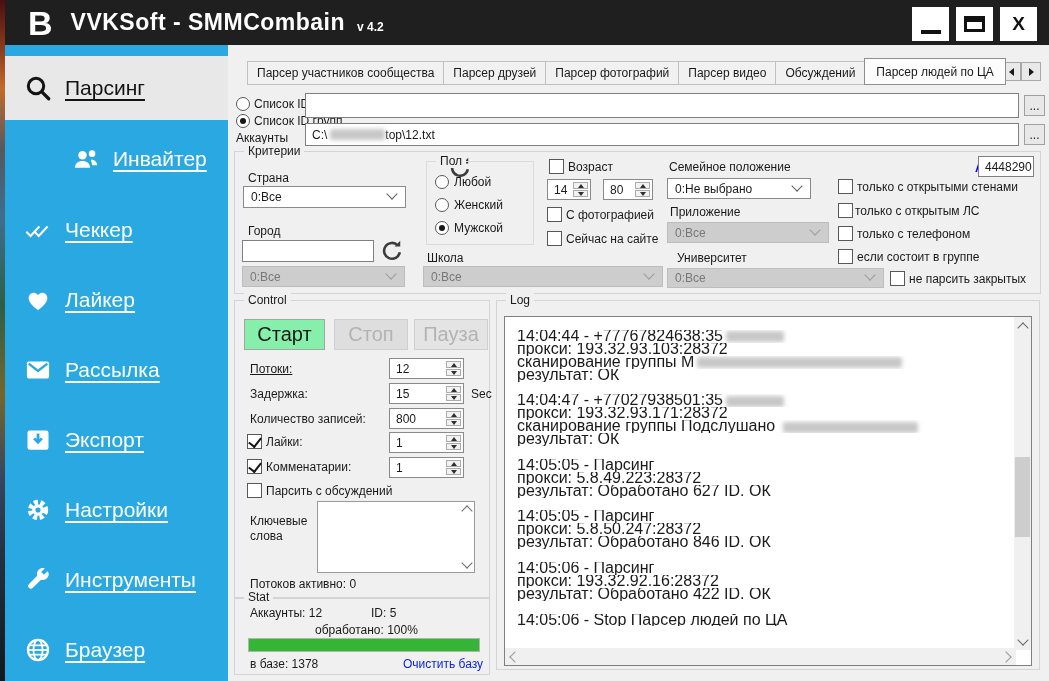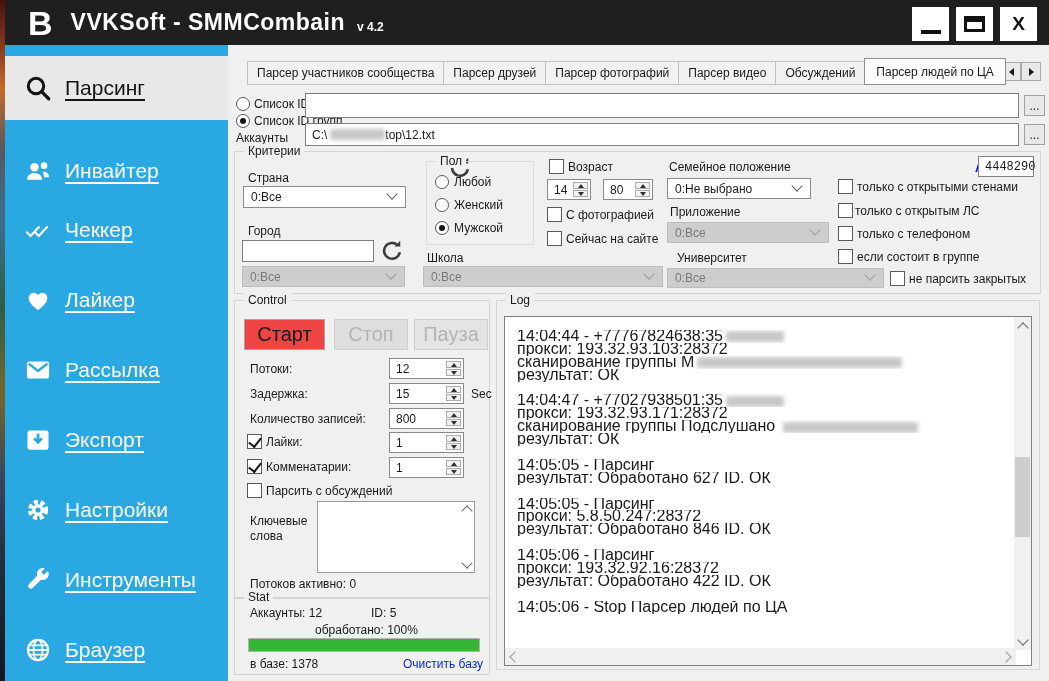--- a/index.html
+++ b/index.html
@@ -58,21 +58,21 @@
     border-right:1.6px solid #5f5f5f; border-bottom:1.6px solid #5f5f5f; transform:rotate(45deg); }
   .combo.disabled { background:#cdcdcd; color:#787878; border-color:#bdbdbd; cursor:default; }
   .combo.disabled .chev { border-color:#9d9d9d; }
   .group { position:absolute; border:1px solid #d4d4d4; }
   .group-label { position:absolute; top:-8px; left:9px; background:#f0f0f0; padding:0 4px; font-size:12px; white-space:nowrap; }
   .spin { position:absolute; background:#fff; border:1px solid #8a8a8a; font-size:12px; display:flex; align-items:center; padding-left:6px; }
   .ud { position:absolute; right:1px; top:1px; bottom:1px; width:17px; display:flex; flex-direction:column; gap:1px; padding:1px; background:#fff; cursor:pointer; }
   .udb { flex:1; border:1px solid #ababab; background:#f2f2f2; display:flex; align-items:center; justify-content:center; }
   .tri-up { width:0; height:0; border-left:3.5px solid transparent; border-right:3.5px solid transparent; border-bottom:4px solid #2e2e2e; }
   .tri-down { width:0; height:0; border-left:3.5px solid transparent; border-right:3.5px solid transparent; border-top:4px solid #2e2e2e; }
-  .pushbtn { position:absolute; border:1px solid #a5a5a5; background:#ef4444; display:flex; align-items:center; justify-content:center;
+  .pushbtn { position:absolute; border:1px solid #a5a5a5; background:#86efac; display:flex; align-items:center; justify-content:center;
     font-size:20px; cursor:pointer; }
   .pushbtn.disabled { color:#b3b3b3; border-color:#cfcfcf; background:#e4e4e4; cursor:default; }
   .blurbox { display:inline-block; height:11px; background:#c7c7c7; filter:blur(2px); border-radius:2px; vertical-align:middle; margin-left:3px; }
 
   
   .logbox { position:absolute; left:7px; top:15px; width:528px; height:350px; background:#fff; border:1px solid #7f7f7f; overflow:hidden; }
   .logcontent { position:absolute; left:12px; top:13px; right:20px; }
   .log-line { height:12.9px; line-height:12.9px; font-size:16px; white-space:nowrap; overflow:hidden; }
   .vscroll { position:absolute; right:0; top:0; width:17px; height:333px; background:#f0f0f0; }
   .hscroll { position:absolute; left:0; bottom:0; width:511px; height:17px; background:#f0f0f0; display:flex; justify-content:space-between; align-items:center; }
@@ -114,21 +114,21 @@
   <div class="sidebar">
     <div class="side-item active" style="top:11px;">
       <span class="side-icon">
         <svg width="28" height="28" viewBox="0 0 24 24">
             <circle cx="10.3" cy="10.3" r="6.6" fill="none" stroke="currentColor" stroke-width="2.6"></circle>
             <line x1="15.3" y1="15.3" x2="21.2" y2="21.2" stroke="currentColor" stroke-width="2.8" stroke-linecap="round"></line>
           </svg>
       </span>
       <span class="side-label">Парсинг</span>
     </div>
-    <div class="side-item" style="top:104px;">
+    <div class="side-item" style="top:92px;padding-left:48px;">
       <span class="side-icon">
         <svg width="28" height="28" viewBox="0 0 24 24" fill="currentColor">
             <circle cx="9" cy="8.8" r="3.6"></circle>
             <path d="M2.5 19.5c0-3.6 2.9-5.8 6.5-5.8s6.5 2.2 6.5 5.8z"></path>
             <circle cx="17.2" cy="7.4" r="2.8"></circle>
             <path d="M16.2 12.5c3.2.1 5.4 2 5.4 4.9h-4.4c-.2-2-.8-3.6-1-4.9z"></path>
           </svg>
       </span>
       <span class="side-label">Инвайтер</span>
     </div>
@@ -319,21 +319,21 @@
         <span>0:Все</span>
           <span class="chev"></span>
       </div>
       <span class="lbl" style="left:442px; top:99px;">Университет</span>
       <div class="combo disabled" style="left:432px; top:116px; width:217px; height:20px;">
         <span>0:Все</span>
           <span class="chev"></span>
       </div>
 
       <span class="lbl appid-lbl" style="left:740px; top:9px;">APPID:</span>
-      <div class="tbox" style="left:743px; top:4px; width:56px; height:21px;font-family:Liberation Mono, monospace;">
+      <div class="tbox" style="left:743px; top:4px; width:56px; height:21px;">
           <span>4448290</span>
         </div>
 
       <div class="cb" style="left:603px; top:27px;"></div>
       <span class="lbl" style="left:622px; top:28px;">только с открытыми стенами</span>
       <div class="cb" style="left:603px; top:51px;"></div>
       <span class="lbl" style="left:620px; top:52px;">только с открытым ЛС</span>
       <div class="cb" style="left:603px; top:74px;"></div>
       <span class="lbl" style="left:622px; top:75px;">только с телефоном</span>
       <div class="cb" style="left:603px; top:97px;"></div>
@@ -341,21 +341,21 @@
       <div class="cb" style="left:655px; top:119px;"></div>
       <span class="lbl" style="left:674px; top:120px;">не парсить закрытых</span>
     </div>
 
     <div class="group" style="left:6px; top:255px; width:256px; height:299px;">
       <span class="group-label">Control</span>
       <div class="pushbtn" style="left:9px; top:18px; width:81px; height:31px;">Старт</div>
       <div class="pushbtn disabled" style="left:99px; top:18px; width:74px; height:31px; background:#dedede;">Стоп</div>
       <div class="pushbtn disabled" style="left:179px; top:18px; width:74px; height:31px;">Пауза</div>
 
-      <span class="lbl" style="left:15px; top:61px;">Потоки:</span>
+      <span class="lbl" style="left:15px; top:61px;text-decoration:underline;">Потоки:</span>
       <div class="spin" style="left:154px; top:57px; width:75px; height:21px;">
         <span>12</span>
         <span class="ud">
             <span class="udb">
               <span class="tri-up"></span>
             </span>
             <span class="udb">
               <span class="tri-down"></span>
             </span>
           </span>
@@ -445,20 +445,21 @@
           <div class="log-line"><span>прокси: 193.32.93.103:28372</span></div>
           <div class="log-line"><span>сканирование группы М</span><span class="blurbox" style="width:205px;"></span></div>
           <div class="log-line"><span>результат: ОК</span></div>
           <div class="log-line"><span></span></div>
           <div class="log-line"><span>14:04:47 - +77027938501:35</span><span class="blurbox" style="width:58px;"></span></div>
           <div class="log-line"><span>прокси: 193.32.93.171:28372</span></div>
           <div class="log-line"><span>сканирование группы Подслушано </span><span class="blurbox" style="width:135px;"></span></div>
           <div class="log-line"><span>результат: ОК</span></div>
           <div class="log-line"><span></span></div>
           <div class="log-line"><span>14:05:05 - Парсинг</span></div>
+          <div class="log-line"><span>прокси: 5.8.49.223:28372</span></div>
           <div class="log-line"><span>результат: Обработано 627 ID. ОК</span></div>
           <div class="log-line"><span></span></div>
           <div class="log-line"><span>14:05:05 - Парсинг</span></div>
           <div class="log-line"><span>прокси: 5.8.50.247:28372</span></div>
           <div class="log-line"><span>результат: Обработано 846 ID. ОК</span></div>
           <div class="log-line"><span></span></div>
           <div class="log-line"><span>14:05:06 - Парсинг</span></div>
           <div class="log-line"><span>прокси: 193.32.92.16:28372</span></div>
           <div class="log-line"><span>результат: Обработано 422 ID. ОК</span></div>
           <div class="log-line"><span></span></div>

